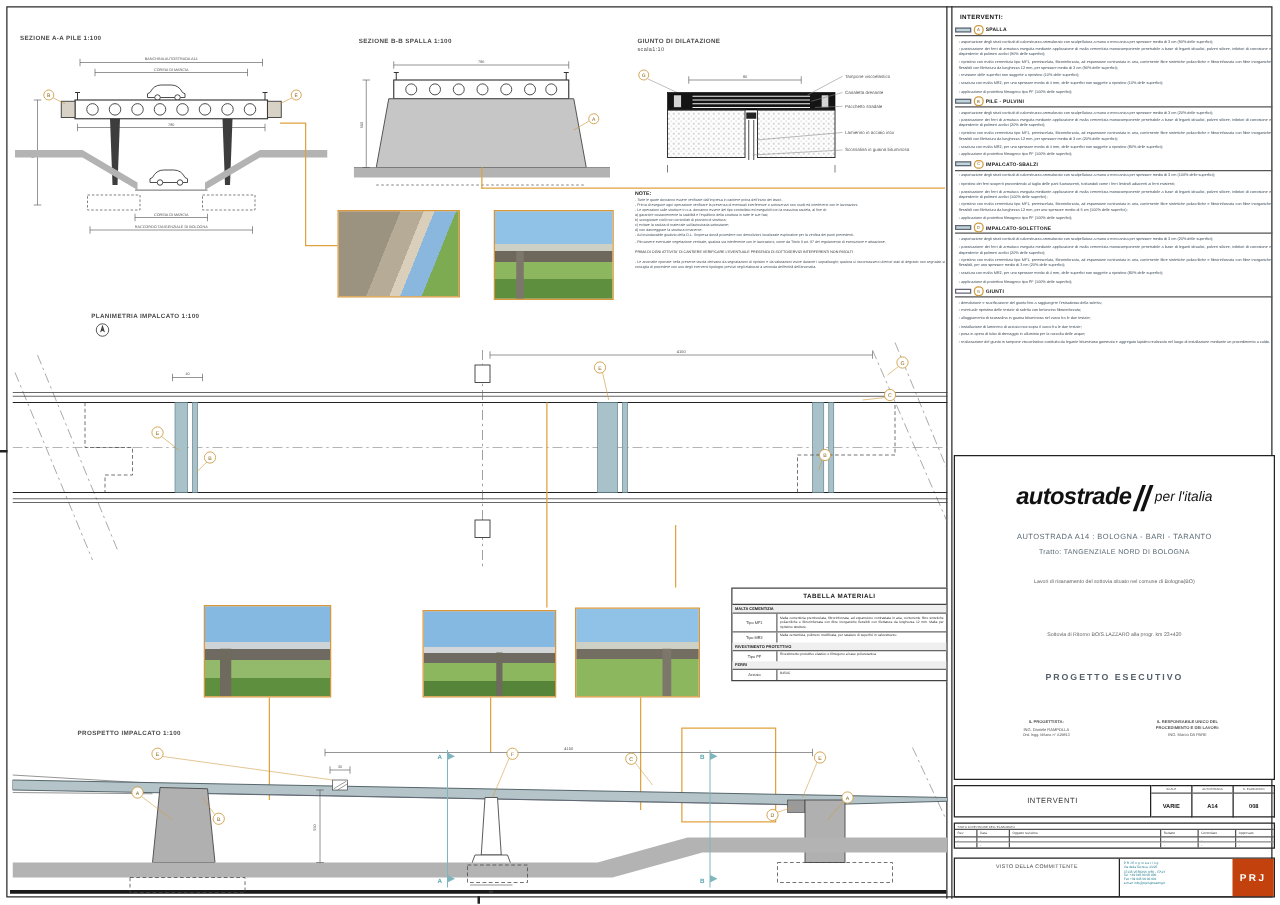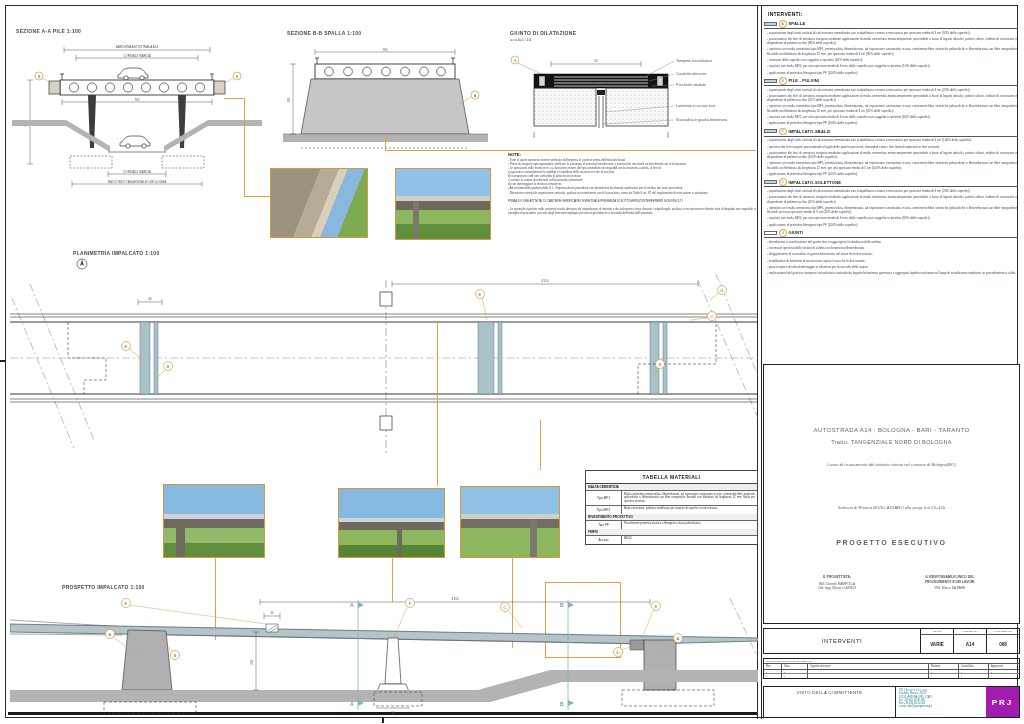--- a/index.html
+++ b/index.html
@@ -64,21 +64,21 @@
   .rcap{font-size:2.4px;color:#555;border-bottom:.5px solid #555;padding:.5px 2px;}
   .rhead,.rrow{display:flex;}
   .rcell{font-size:2.6px;color:#444;border-right:.5px solid #555;padding:1px 2px;box-sizing:border-box;white-space:nowrap;overflow:hidden;}
   .rhead .rcell{border-bottom:.5px solid #555;}
   .rrow .rcell{border-bottom:.5px solid #888;height:4px;}
   .rrow:last-child .rcell{border-bottom:none;}
   .c1{width:18px;}.c2{width:26px;}.c3{flex:1;}.c4{width:30px;}.c5{width:30px;}.c6{width:30px;border-right:none!important;}
   .brow3{position:absolute;left:0;top:58px;width:257px;height:32px;display:flex;border:1px solid #222;box-sizing:border-box;}
   .visto{width:132px;border-right:1px solid #222;box-sizing:border-box;display:flex;align-items:flex-start;justify-content:center;padding-top:3px;font-size:4.2px;color:#444;letter-spacing:.3px;}
   .prjinfo{flex:1;padding:2px 3px;color:#1d7a8c;font-size:2.55px;line-height:1.3;}
-  .prjbox{width:33px;background:#a21caf;display:flex;align-items:center;justify-content:center;color:#fff;font-size:8px;font-weight:bold;letter-spacing:2px;}
+  .prjbox{width:33px;background:#c2410c;display:flex;align-items:center;justify-content:center;color:#fff;font-size:8px;font-weight:bold;letter-spacing:2px;}
   .tick{position:absolute;background:#222;}
 </style>
 </head>
 <body>
 
 <div id="sheet">
   <div class="frame"></div>
   <div class="vdiv" style="left:757px"></div>
   <div class="vdiv" style="left:761px"></div>
   <div class="thickb"></div>
@@ -561,20 +561,28 @@
           <div class="ibullet">- eventuale ripristino delle testate di soletta con betoncino fibrorinforzato;</div>
           <div class="ibullet">- alloggiamento di scossalina in guaina bituminosa nel varco fra le due testate;</div>
           <div class="ibullet">- installazione di lamierino di acciaio inox sopra il varco fra le due testate;</div>
           <div class="ibullet">- posa in opera di tubo di drenaggio in alluminio per la raccolta delle acque;</div>
           <div class="ibullet">- realizzazione del giunto in tampone viscoelastico costituito da legante bituminoso gommato e aggregato lapideo realizzato nel luogo di installazione mediante un procedimento a caldo.</div>
         </div>
     </div>
   </div>
 
   <div class="tblock">
+    <div class="logo">
+      <span class="lw">autostrade</span>
+      <span class="slashes">
+          <span class="slash"></span>
+          <span class="slash"></span>
+        </span>
+      <span class="li">per l'italia</span>
+    </div>
     <div class="tb-road">AUTOSTRADA A14 : BOLOGNA - BARI - TARANTO</div>
     <div class="tb-tratto">Tratto: TANGENZIALE NORD DI BOLOGNA</div>
     <div class="tb-works">Lavori di risanamento del sottovia situato nel comune di Bologna(BO)</div>
     <div class="tb-subj">Sottovia di Ritorno BO/S.LAZZARO alla progr. km 23+420</div>
     <div class="tb-phase">PROGETTO ESECUTIVO</div>
     <div class="sig" style="left:18px">
       <div class="st">IL PROGETTISTA:</div>
       <div class="sn">ING. Daniele RAMPOLLA</div>
       <div class="sr">Ord. Ingg. Milano n° A29813</div>
     </div>

